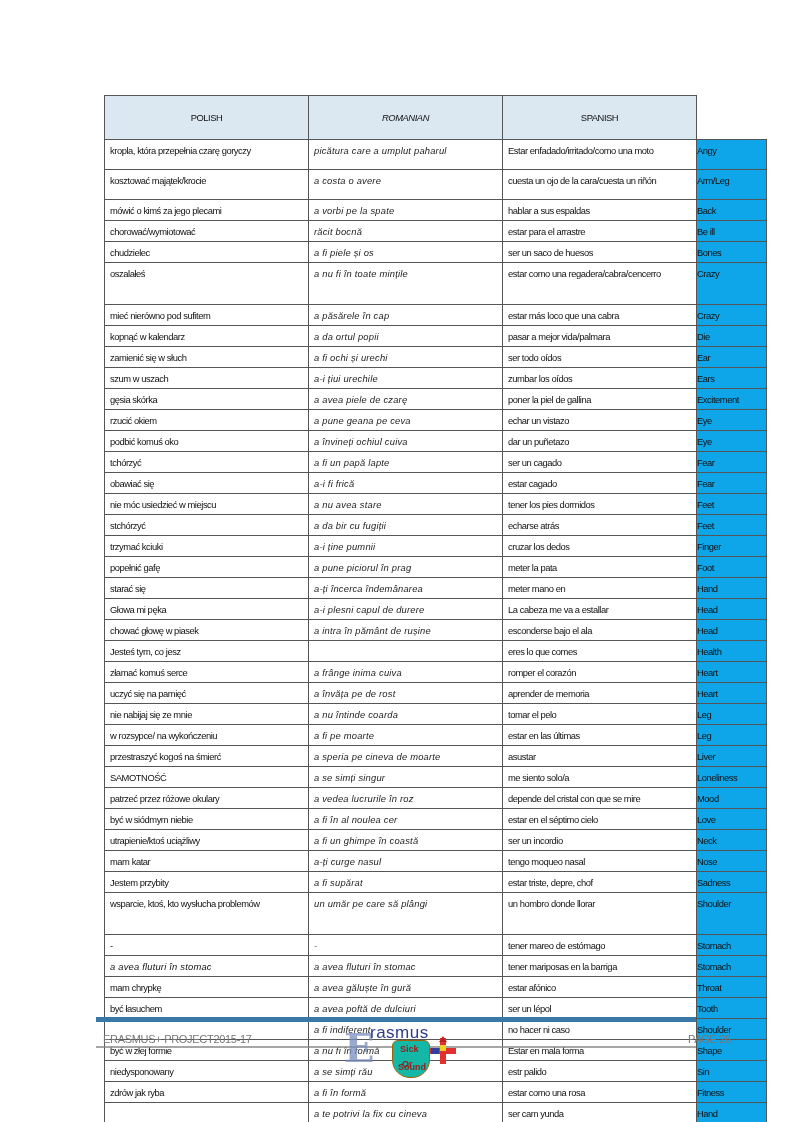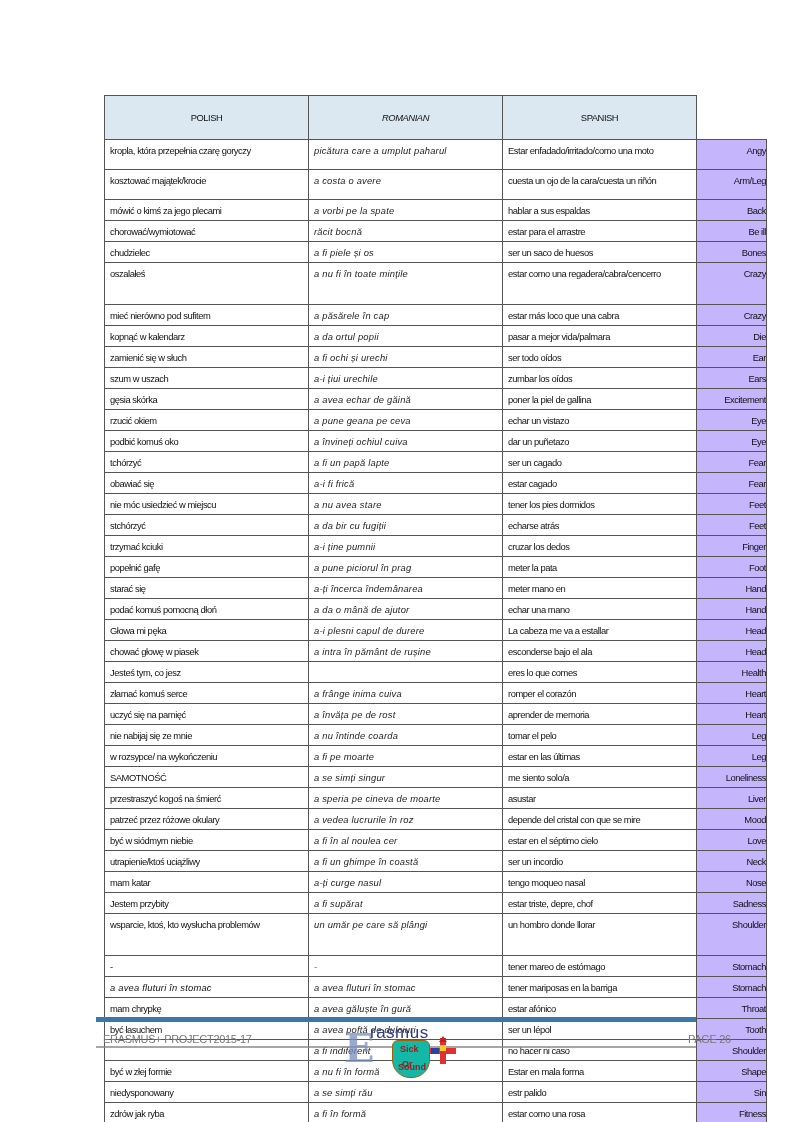--- a/index.html
+++ b/index.html
@@ -13,21 +13,21 @@
   table.idioms col.c3 { width:194px; }
   table.idioms col.c4 { width:70px; }
   table.idioms th { background:#dbe8f2; border:1px solid #555; font-weight:normal;
                     height:19px; padding:12px; text-align:center; vertical-align:middle; }
   table.idioms th.blank { background:#fff; border:none; border-left:1px solid #555; }
   table.idioms th.ro { font-style:italic; }
   table.idioms td { border:1px solid #555; padding:3px 4px 0 5px; vertical-align:top;
                     height:17px; line-height:16px; overflow:hidden; white-space:nowrap; }
   table.idioms td.ro { font-style:italic; letter-spacing:0.2px; color:#222; }
   table.idioms td.pl.it { font-style:italic; letter-spacing:0.2px; }
-  table.idioms td.cat { background:#c4b5fd; text-align:right; padding-left:0; padding-right:0;
+  table.idioms td.cat { background:#0ea5e9; text-align:left; padding-left:0; padding-right:0;
                         border-left:1px solid #555; border-right:1px solid #555; }
   table.idioms tr.tall30 td { height:26px; }
   table.idioms tr.tall40 td { height:38px; white-space:normal; }
   table.idioms td.wrap { white-space:normal; }
   
   .footer-bar { position:absolute; left:96px; top:1017px; width:600px; height:5px; background:#3a78a8; }
   .footer-rule { position:absolute; left:96px; top:1046px; width:600px; height:2px; background:#888; opacity:0.75; }
   .footer-left { position:absolute; left:103px; top:1033px; font-size:11px; color:#777; letter-spacing:-0.3px; }
   .footer-right { position:absolute; left:648px; top:1033px; font-size:11px; color:#777; letter-spacing:-0.3px;padding-left:40px; }
   .logo { position:absolute; left:340px; top:1022px; width:130px; height:58px; }
@@ -114,21 +114,21 @@
           <td class="cat">Ear</td>
         </tr>
         <tr>
           <td class="pl">szum w uszach</td>
           <td class="ro">a-i țiui urechile</td>
           <td class="es">zumbar los oídos</td>
           <td class="cat">Ears</td>
         </tr>
         <tr>
           <td class="pl">gęsia skórka</td>
-          <td class="ro">a avea echar de găină</td>
+          <td class="ro">a avea piele de czarę</td>
           <td class="es">poner la piel de gallina</td>
           <td class="cat">Excitement</td>
         </tr>
         <tr>
           <td class="pl">rzucić okiem</td>
           <td class="ro">a pune geana pe ceva</td>
           <td class="es">echar un vistazo</td>
           <td class="cat">Eye</td>
         </tr>
         <tr>
@@ -173,26 +173,20 @@
           <td class="es">meter la pata</td>
           <td class="cat">Foot</td>
         </tr>
         <tr>
           <td class="pl">starać się</td>
           <td class="ro">a-ți încerca îndemânarea</td>
           <td class="es">meter mano en</td>
           <td class="cat">Hand</td>
         </tr>
         <tr>
-          <td class="pl">podać komuś pomocną dłoń</td>
-          <td class="ro">a da o mână de ajutor</td>
-          <td class="es">echar una mano</td>
-          <td class="cat">Hand</td>
-        </tr>
-        <tr>
           <td class="pl">Głowa mi pęka</td>
           <td class="ro">a-i plesni capul de durere</td>
           <td class="es">La cabeza me va a estallar</td>
           <td class="cat">Head</td>
         </tr>
         <tr>
           <td class="pl">chować głowę w piasek</td>
           <td class="ro">a intra în pământ de rușine</td>
           <td class="es">esconderse bajo el ala</td>
           <td class="cat">Head</td>
@@ -221,30 +215,30 @@
           <td class="es">tomar el pelo</td>
           <td class="cat">Leg</td>
         </tr>
         <tr>
           <td class="pl">w rozsypce/ na wykończeniu</td>
           <td class="ro">a fi pe moarte</td>
           <td class="es">estar en las últimas</td>
           <td class="cat">Leg</td>
         </tr>
         <tr>
+          <td class="pl">przestraszyć kogoś na śmierć</td>
+          <td class="ro">a speria pe cineva de moarte</td>
+          <td class="es">asustar</td>
+          <td class="cat">Liver</td>
+        </tr>
+        <tr>
           <td class="pl">SAMOTNOŚĆ</td>
           <td class="ro">a se simți singur</td>
           <td class="es">me siento solo/a</td>
           <td class="cat">Loneliness</td>
-        </tr>
-        <tr>
-          <td class="pl">przestraszyć kogoś na śmierć</td>
-          <td class="ro">a speria pe cineva de moarte</td>
-          <td class="es">asustar</td>
-          <td class="cat">Liver</td>
         </tr>
         <tr>
           <td class="pl">patrzeć przez różowe okulary</td>
           <td class="ro">a vedea lucrurile în roz</td>
           <td class="es">depende del cristal con que se mire</td>
           <td class="cat">Mood</td>
         </tr>
         <tr>
           <td class="pl">być w siódmym niebie</td>
           <td class="ro">a fi în al noulea cer</td>

